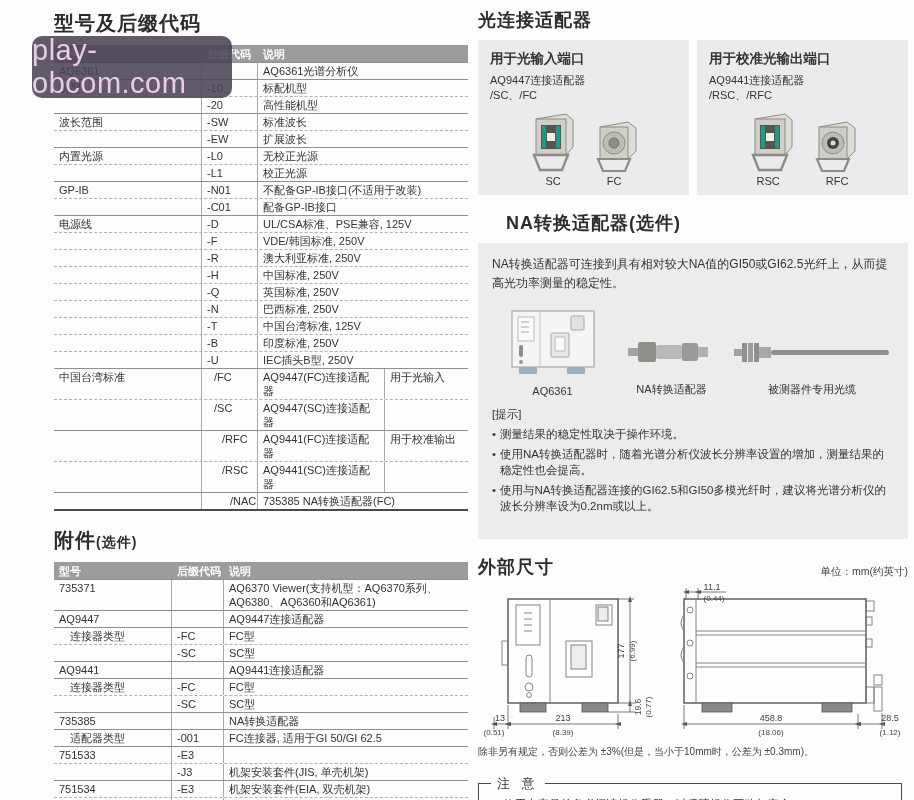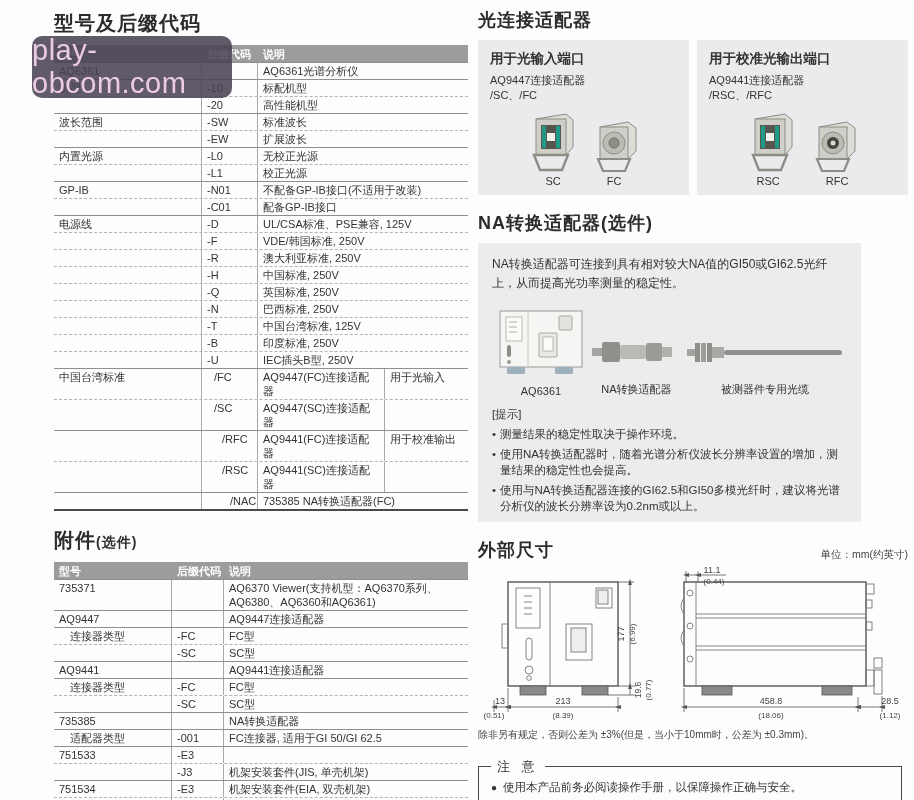--- a/index.html
+++ b/index.html
@@ -40,21 +40,21 @@
 
   
   .cards { display:flex; gap:8px; }
   .card { background:#e9ebed; width:211px; padding:10px 12px 8px; }
   .card .ct { font-size:13.5px; font-weight:bold; margin-bottom:5px; }
   .card .cl { font-size:11px; line-height:15px; }
   .card .imgs { display:flex; justify-content:center; align-items:flex-end; gap:12px; margin:8px 0 2px; }
   .card .labs { display:flex; justify-content:center; gap:46px; font-size:11px; margin-top:2px; }
 
   
-  .napanel { background:#ececec; margin-top:6px; padding:12px 14px 8px; width:383px; }
+  .napanel { background:#ececec; margin-top:6px; padding:12px 14px 25px; width:430px; }
   .napanel .desc { font-size:12px; line-height:19px; }
   .naimgs { display:flex; align-items:flex-end; margin:14px 2px 4px; }
   .naitem { display:flex; flex-direction:column; align-items:center; }
   .naitem .lab { font-size:11px; margin-top:8px; }
   .tips { margin-top:10px; }
   .tips .tt { font-size:11.5px; margin-bottom:4px; }
   .tips li { display:flex; font-size:11.5px; line-height:16px; margin-top:4px; }
   .tips li .mk { margin-right:4px; }
 
   
@@ -348,21 +348,21 @@
             <path d="M6 44 L38 44 L33 56 L11 56 Z" fill="none" stroke="#8d8c86" stroke-width="2.2"></path>
           </svg>
         </div>
         <div class="labs">
           <span>RSC</span>
           <span>RFC</span>
         </div>
       </div>
     </div>
 
-    <h2 class="sec" style="margin-top:16px;">NA转换适配器(选件)</h2>
+    <h2 class="sec" style="margin-top:16px;margin-left:28px;">NA转换适配器(选件)</h2>
 
     <div class="napanel">
       <div class="desc">NA转换适配器可连接到具有相对较大NA值的GI50或GI62.5光纤上，从而提高光功率测量的稳定性。</div>
 
       <div class="naimgs">
         <div class="naitem" style="width:118px;">
           <svg width="92" height="70" viewBox="0 0 92 70">
             <rect x="5" y="4" width="82" height="56" fill="#f5f5f3" stroke="#9a9a96"></rect>
             <line x1="33" y1="4" x2="33" y2="60" stroke="#c8c8c4"></line>
             <rect x="11" y="10" width="16" height="24" fill="#fbfbfa" stroke="#b9b9b4"></rect>

